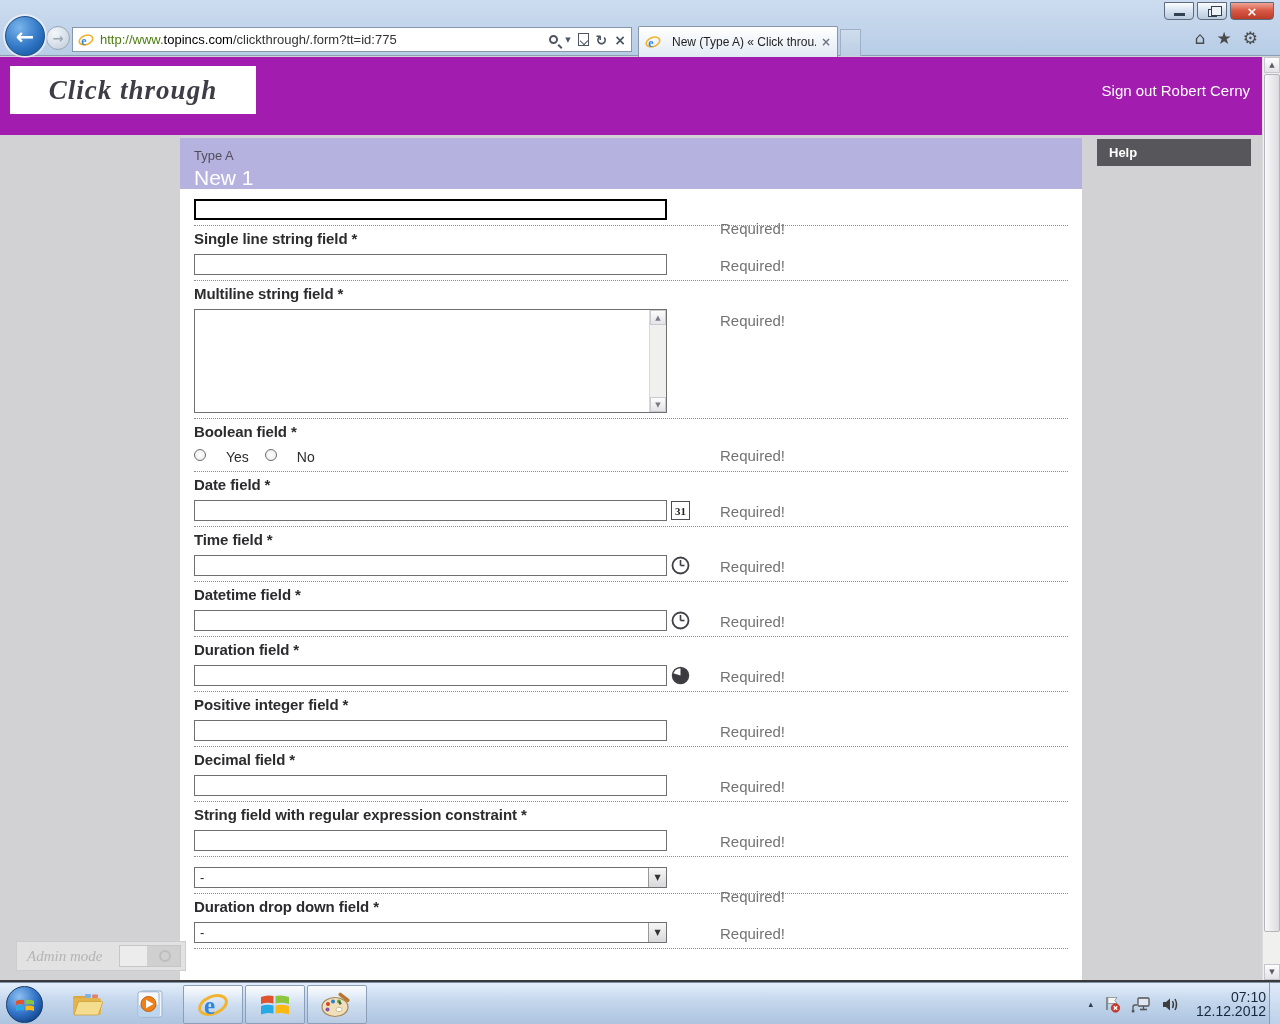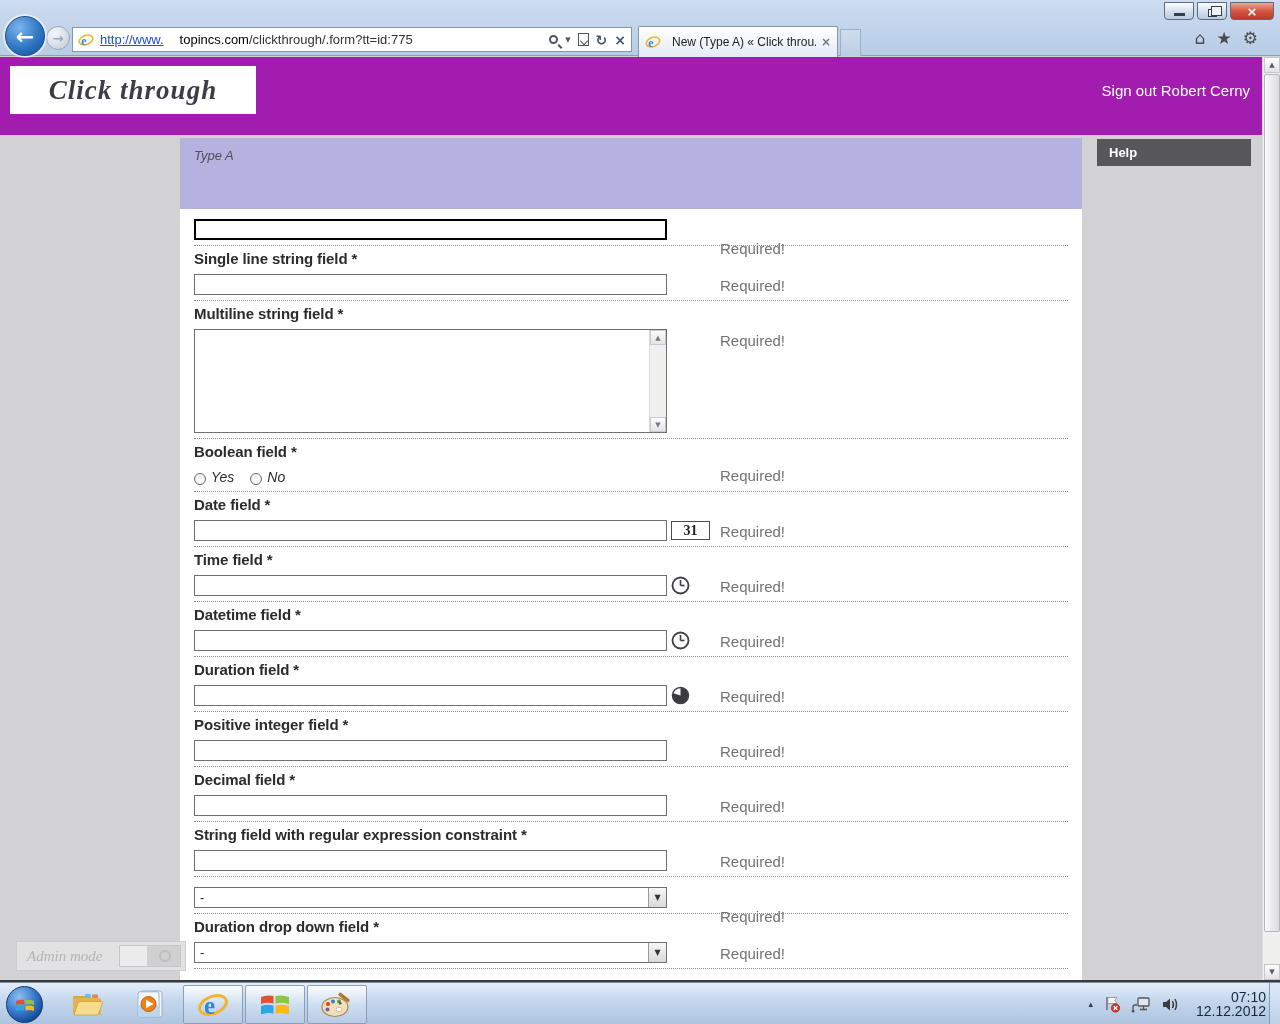--- a/index.html
+++ b/index.html
@@ -27,22 +27,22 @@
               color:#fff; font-size:22px; font-weight:bold; z-index:5;
               box-shadow:0 0 0 2px rgba(255,255,255,.55); }
   .fwd-btn { left:46px; top:26px; width:24px; height:24px; border:1px solid #9aa7b5;
              background:radial-gradient(circle at 35% 28%, #f4f7fa, #d4dde7 60%, #bfcad6);
              color:#9aa7b5; font-size:13px; font-weight:bold; z-index:4; }
 
   .addr-bar { position:absolute; left:72px; top:27px; width:560px; height:25px; background:#fff;
               border:1px solid #8796a8; display:flex; align-items:center; padding:0 5px; }
   .favicon { width:16px; height:16px; margin-right:6px; flex:none; }
   .url { font-size:13px; white-space:nowrap; overflow:hidden; flex:1; }
-  .url .pre { color:#1d4ed8;text-decoration:underline; }
-  .url .dom { color:#000;margin-left:16px; }
+  .url .pre { color:#4d7c0f; }
+  .url .dom { color:#000; }
   .url .path { color:#333; }
   .addr-icons { display:flex; align-items:center; gap:7px; flex:none; color:#4c5560; }
   .mag { width:9px; height:9px; border:2px solid #4c5560; border-radius:50%; position:relative; }
   .mag::after { content:""; position:absolute; width:2px; height:5px; background:#4c5560;
                 transform:rotate(-45deg); left:8px; top:7px; }
   .caret { font-size:7px; color:#4c5560; }
   .compat { width:11px; height:13px; border:1px solid #4c5560; position:relative; }
   .compat::after { content:""; position:absolute; left:2px; top:4px; width:5px; height:5px;
                    border-left:1px solid #4c5560; border-bottom:1px solid #4c5560; transform:rotate(-45deg); }
   .refresh { font-size:14px; font-weight:bold; }
@@ -62,49 +62,49 @@
   .logo-card { position:absolute; left:10px; top:9px; width:246px; height:48px; background:#fff;
                display:flex; align-items:center; justify-content:center; }
   .logo-text { font-family:"Liberation Serif", serif; font-style:italic; font-weight:bold;
                font-size:27px; color:#3e3c46; letter-spacing:1px; }
   .signout { position:absolute; right:30px; top:25px; color:#fff; font-size:15px;margin-left:44px; }
 
   
   .win-bottom-line { position:absolute; top:980px; left:0; width:1280px; height:2px; background:#3a3a3a; z-index:20; }
 
   .panel { position:absolute; left:180px; top:138px; width:902px; height:842px; background:#fff; overflow:hidden; }
-  .banner { height:71px; background:#b5b2e0; padding:10px 14px 0 14px;font-style:italic; }
+  .banner { height:51px; background:#b5b2e0; padding:10px 14px 0 14px; }
   .banner .type { font-size:13px; color:#514e5c; }
   .banner .title { font-size:21px; color:#ffffff; margin-top:3px; }
 
   .form { padding:0 14px; }
   .row { position:relative; border-bottom:1px dotted #8c8c8c; padding:4px 0 5px 0; }
   .flabel { font-size:15px; font-weight:bold; color:#2c2b2e; line-height:18px; letter-spacing:-0.1px; }
   .control-line { margin-top:6px; position:relative; }
 
   .tinput { display:block; width:473px; height:21px; border:1px solid #6f6f6f; background:#fff;
             font-size:13px; padding:0 4px; outline:none; }
   .tinput.focused { border:2px solid #000; }
 
   .fake-ta { width:473px; height:104px; border:1px solid #6f6f6f; background:#fff; position:relative; }
   .ta-scroll { position:absolute; right:0; top:0; width:17px; height:100%; background:#f0f0ee;
                border-left:1px solid #d8d8d8; display:flex; flex-direction:column; justify-content:space-between; }
   .ta-arrow { height:15px; display:flex; align-items:center; justify-content:center;
               font-size:7px; color:#7a7a84; background:linear-gradient(#fcfcfc,#e4e4e8); border:1px solid #c9c9d0; }
 
   .radio-group { display:flex; gap:16px; margin-top:7px; height:18px; align-items:center; }
-  .radio-opt { display:flex; align-items:flex-end; gap:5px;font-style:italic; }
+  .radio-opt { display:flex; align-items:flex-start; gap:20px; }
   .radio-circle { width:12px; height:12px; border:1px solid #6f6f6f; border-radius:50%;
                   background:radial-gradient(#fff, #e8e8e8); }
   .radio-label { font-size:14px; color:#2c2b2e; }
 
   .field-icon { position:absolute; left:477px; top:1px; }
-  .cal-icon { width:39px; height:19px; border:1px solid #4c4c52; background:#fff; display:flex;
+  .cal-icon { width:19px; height:19px; border:1px solid #4c4c52; background:#fff; display:flex;
               align-items:center; justify-content:center; font-family:"Liberation Serif", serif;
-              font-weight:bold; font-size:14px; color:#222; }
+              font-weight:bold; font-size:11px; color:#222; }
 
   .fselect { width:473px; height:21px; border:1px solid #6f6f6f; background:#fff;
              display:flex; align-items:center; }
   .fselect .val { flex:1; font-size:13px; color:#222; padding-left:5px; }
   .fselect .arrow-btn { width:18px; height:100%; border-left:1px solid #999;
                         background:linear-gradient(#f7f7f7,#d9d9dc); display:flex;
                         align-items:center; justify-content:center; font-size:8px; color:#333; }
 
   .req { position:absolute; left:526px; top:31px; font-size:15px; color:#737373; }
   .row-bool .req { top:28px; }
@@ -215,20 +215,21 @@
 <div class="site-header">
   <div class="logo-card">
     <span class="logo-text">Click through</span>
   </div>
   <span class="signout">Sign out Robert Cerny</span>
 </div>
 
 <div class="panel">
   <div class="banner">
     <div class="type">Type A</div>
+    <div class="title">New 1</div>
   </div>
 
   <div class="form">
 
     <div class="row">
       <div class="control-line">
         <input class="tinput focused" type="text" style="">
       </div>
       <div class="req">Required!</div>
     </div>

